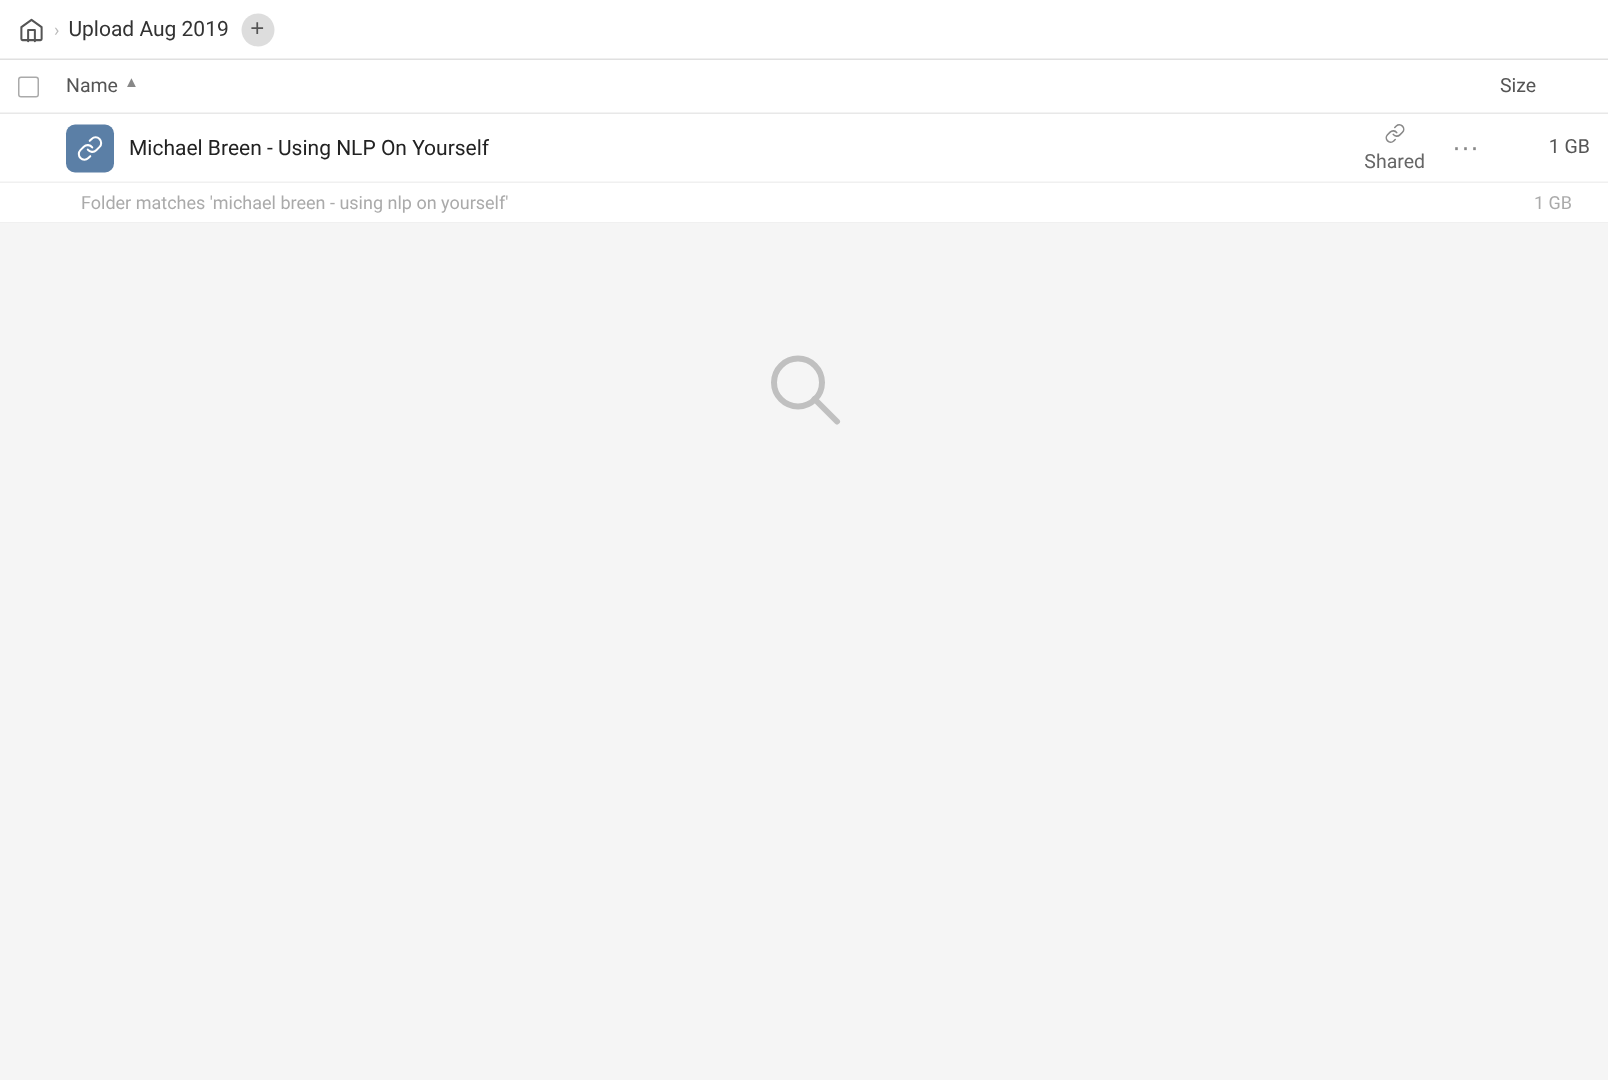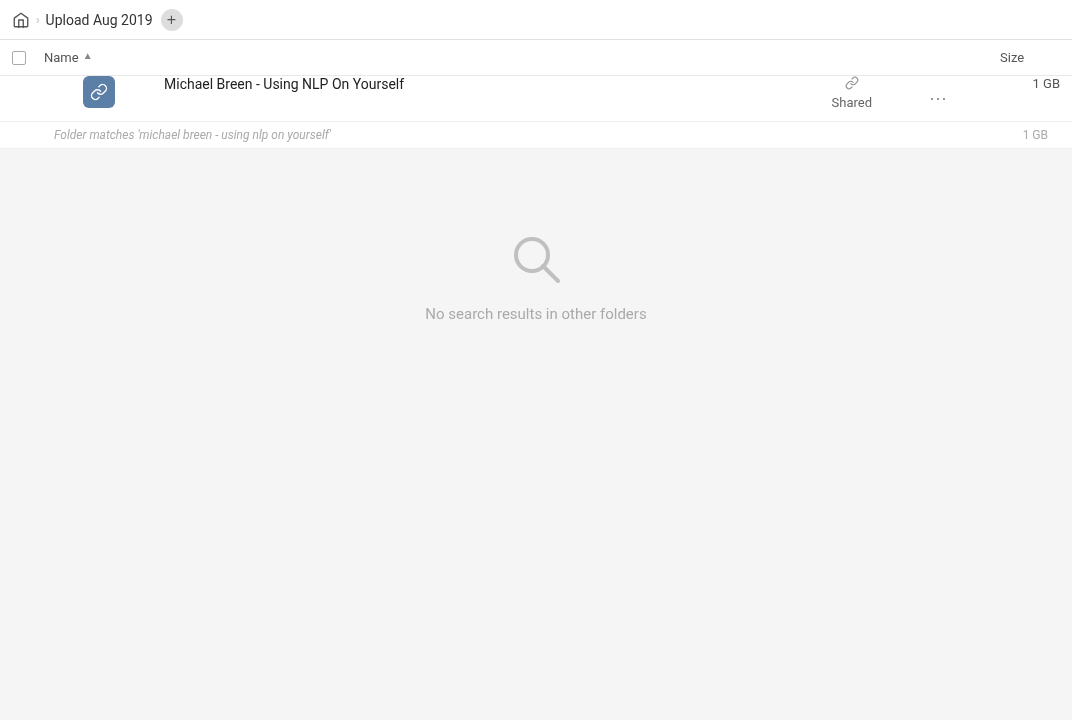--- a/index.html
+++ b/index.html
@@ -101,26 +101,26 @@
 
     .size-col {
       width: 60px;
       text-align: left;
       font-size: 13px;
       color: #555;
     }
 
     .file-row {
       display: flex;
+      align-items: center;
       padding: 0 12px;
       background: #fff;
       border-bottom: 1px solid #f0f0f0;
       height: 46px;
       cursor: pointer;
-      gap: 39px;
     }
 
     .file-checkbox {
       width: 32px;
       display: flex;
       align-items: center;
     }
 
     .file-icon {
       width: 32px;
@@ -245,23 +245,22 @@
       <path d="M10 13a5 5 0 007.54.54l3-3a5 5 0 00-7.07-7.07l-1.72 1.71"></path>
       <path d="M14 11a5 5 0 00-7.54-.54l-3 3a5 5 0 007.07 7.07l1.71-1.71"></path>
     </svg>
     <span>Shared</span>
   </div>
   <button class="more-btn">···</button>
   <div class="file-size">1 GB</div>
 </div>
 
 <div class="folder-match-row">
-  <span style="flex:1; font-size:12px; color:#aaa;font-style:italic;">Folder matches 'michael breen - using nlp on yourself'</span>
+  <span style="flex:1; font-size:12px; color:#aaa;">Folder matches 'michael breen - using nlp on yourself'</span>
   <span style="font-size:12px; color:#aaa; margin-right:12px;">1 GB</span>
 </div>
 
 <div class="no-results-area">
   <svg class="search-icon-large" viewBox="0 0 60 60" fill="none">
     <circle cx="26" cy="26" r="16" stroke="#c0c0c0" stroke-width="4"></circle>
     <line x1="37" y1="37" x2="52" y2="52" stroke="#c0c0c0" stroke-width="4" stroke-linecap="round"></line>
   </svg>
-  <span class="no-results-text">No search results in other folders</span>
 </div>
 
 </body></html>

